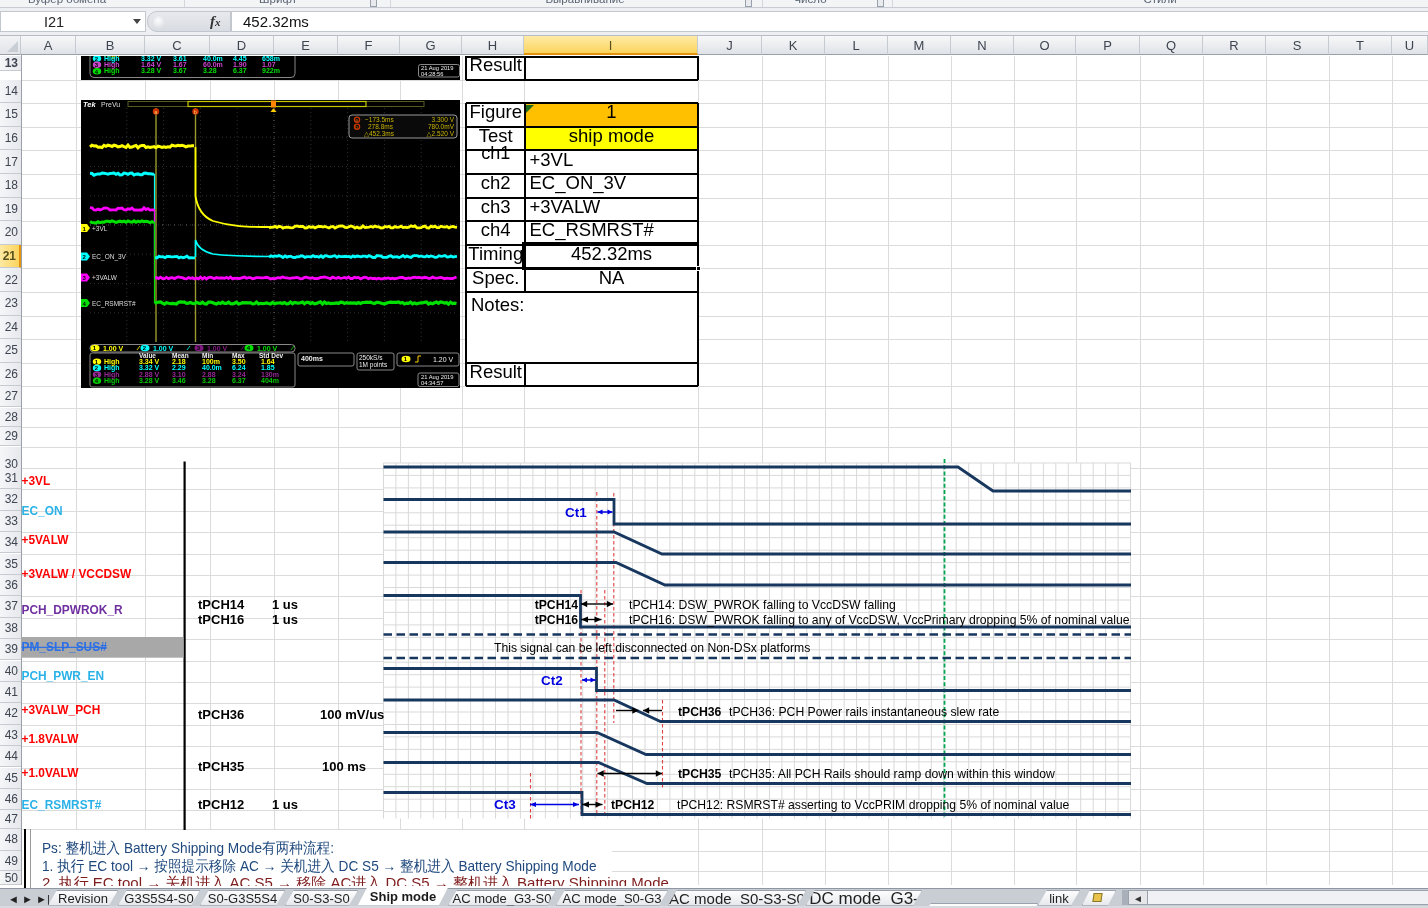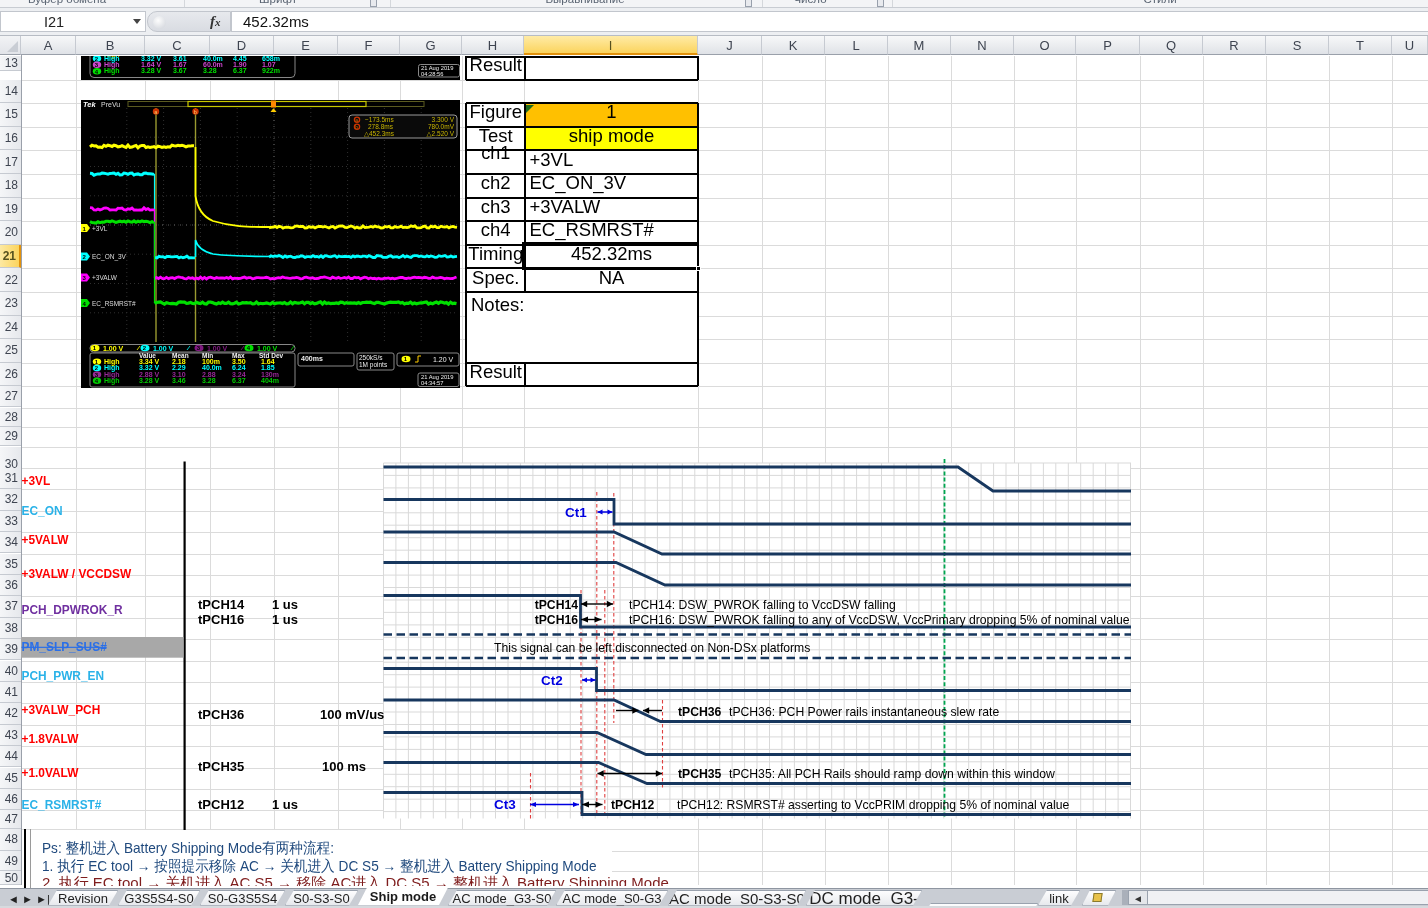--- a/index.html
+++ b/index.html
@@ -54,21 +54,21 @@
 <div class="hdr" style="left:825px;width:63px;border-bottom:1px solid #9aa0aa">L</div>
 <div class="hdr" style="left:888px;width:63px;border-bottom:1px solid #9aa0aa">M</div>
 <div class="hdr" style="left:951px;width:63px;border-bottom:1px solid #9aa0aa">N</div>
 <div class="hdr" style="left:1014px;width:62px;border-bottom:1px solid #9aa0aa">O</div>
 <div class="hdr" style="left:1076px;width:64px;border-bottom:1px solid #9aa0aa">P</div>
 <div class="hdr" style="left:1140px;width:63px;border-bottom:1px solid #9aa0aa">Q</div>
 <div class="hdr" style="left:1203px;width:63px;border-bottom:1px solid #9aa0aa">R</div>
 <div class="hdr" style="left:1266px;width:63px;border-bottom:1px solid #9aa0aa">S</div>
 <div class="hdr" style="left:1329px;width:63px;border-bottom:1px solid #9aa0aa">T</div>
 <div class="hdr" style="left:1392px;width:36px;border-bottom:1px solid #9aa0aa">U</div>
-<div class="rn" style="top:56.0px;height:15px;">13</div>
+<div class="rn" style="top:56.0px;height:15px;font-weight:bold;">13</div>
 <div class="rn" style="top:79.6px;height:23.6px;">14</div>
 <div class="rn" style="top:103.2px;height:23.6px;">15</div>
 <div class="rn" style="top:126.8px;height:23.6px;">16</div>
 <div class="rn" style="top:150.4px;height:23.6px;">17</div>
 <div class="rn" style="top:174.0px;height:23.6px;">18</div>
 <div class="rn" style="top:197.6px;height:23.6px;">19</div>
 <div class="rn" style="top:221.2px;height:23.6px;">20</div>
 <div class="rn" style="top:244.8px;height:23.6px;background:linear-gradient(90deg,#fde9a2,#fbd45e);color:#56511f;border-right:2px solid #e2920c;font-weight:bold;">21</div>
 <div class="rn" style="top:268.4px;height:23.6px;">22</div>
 <div class="rn" style="top:292.0px;height:23.6px;">23</div>

